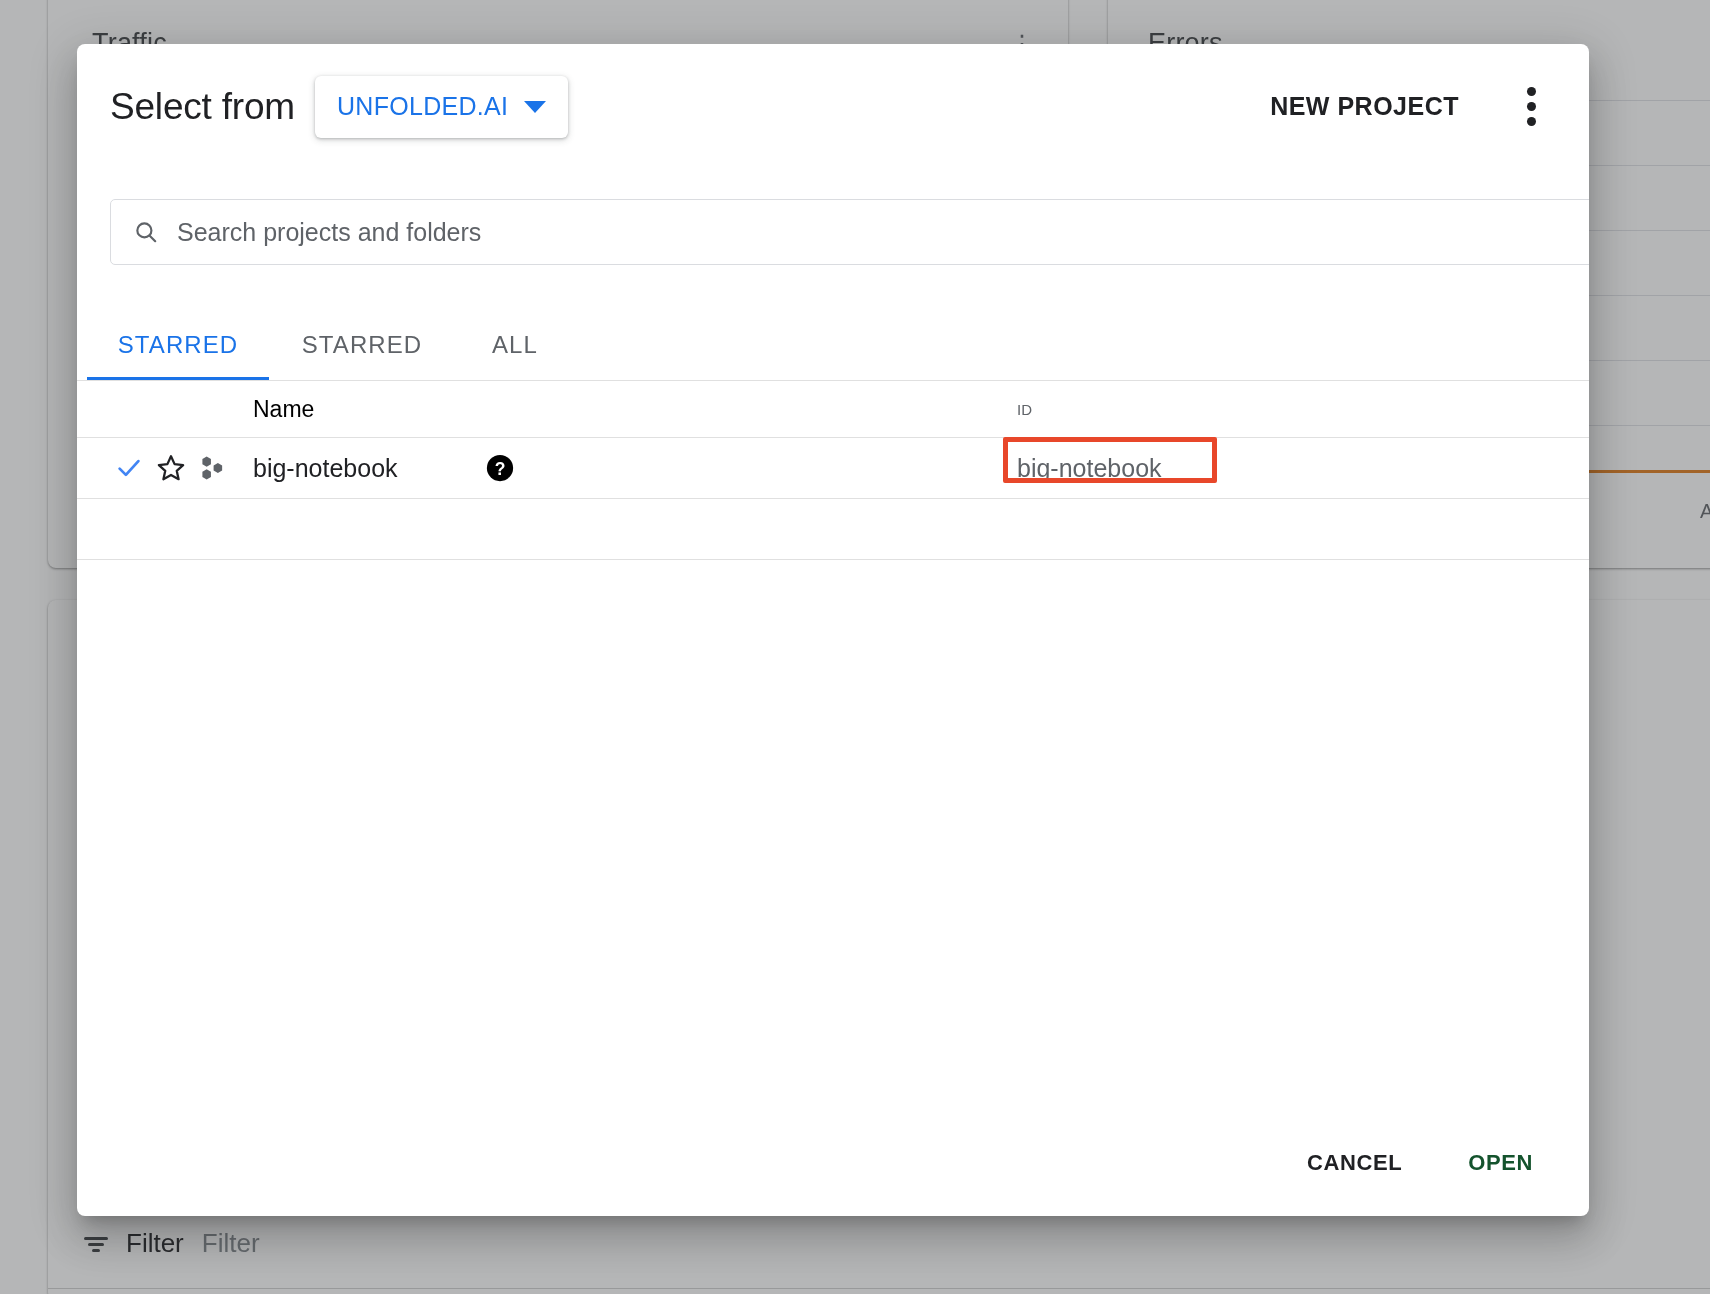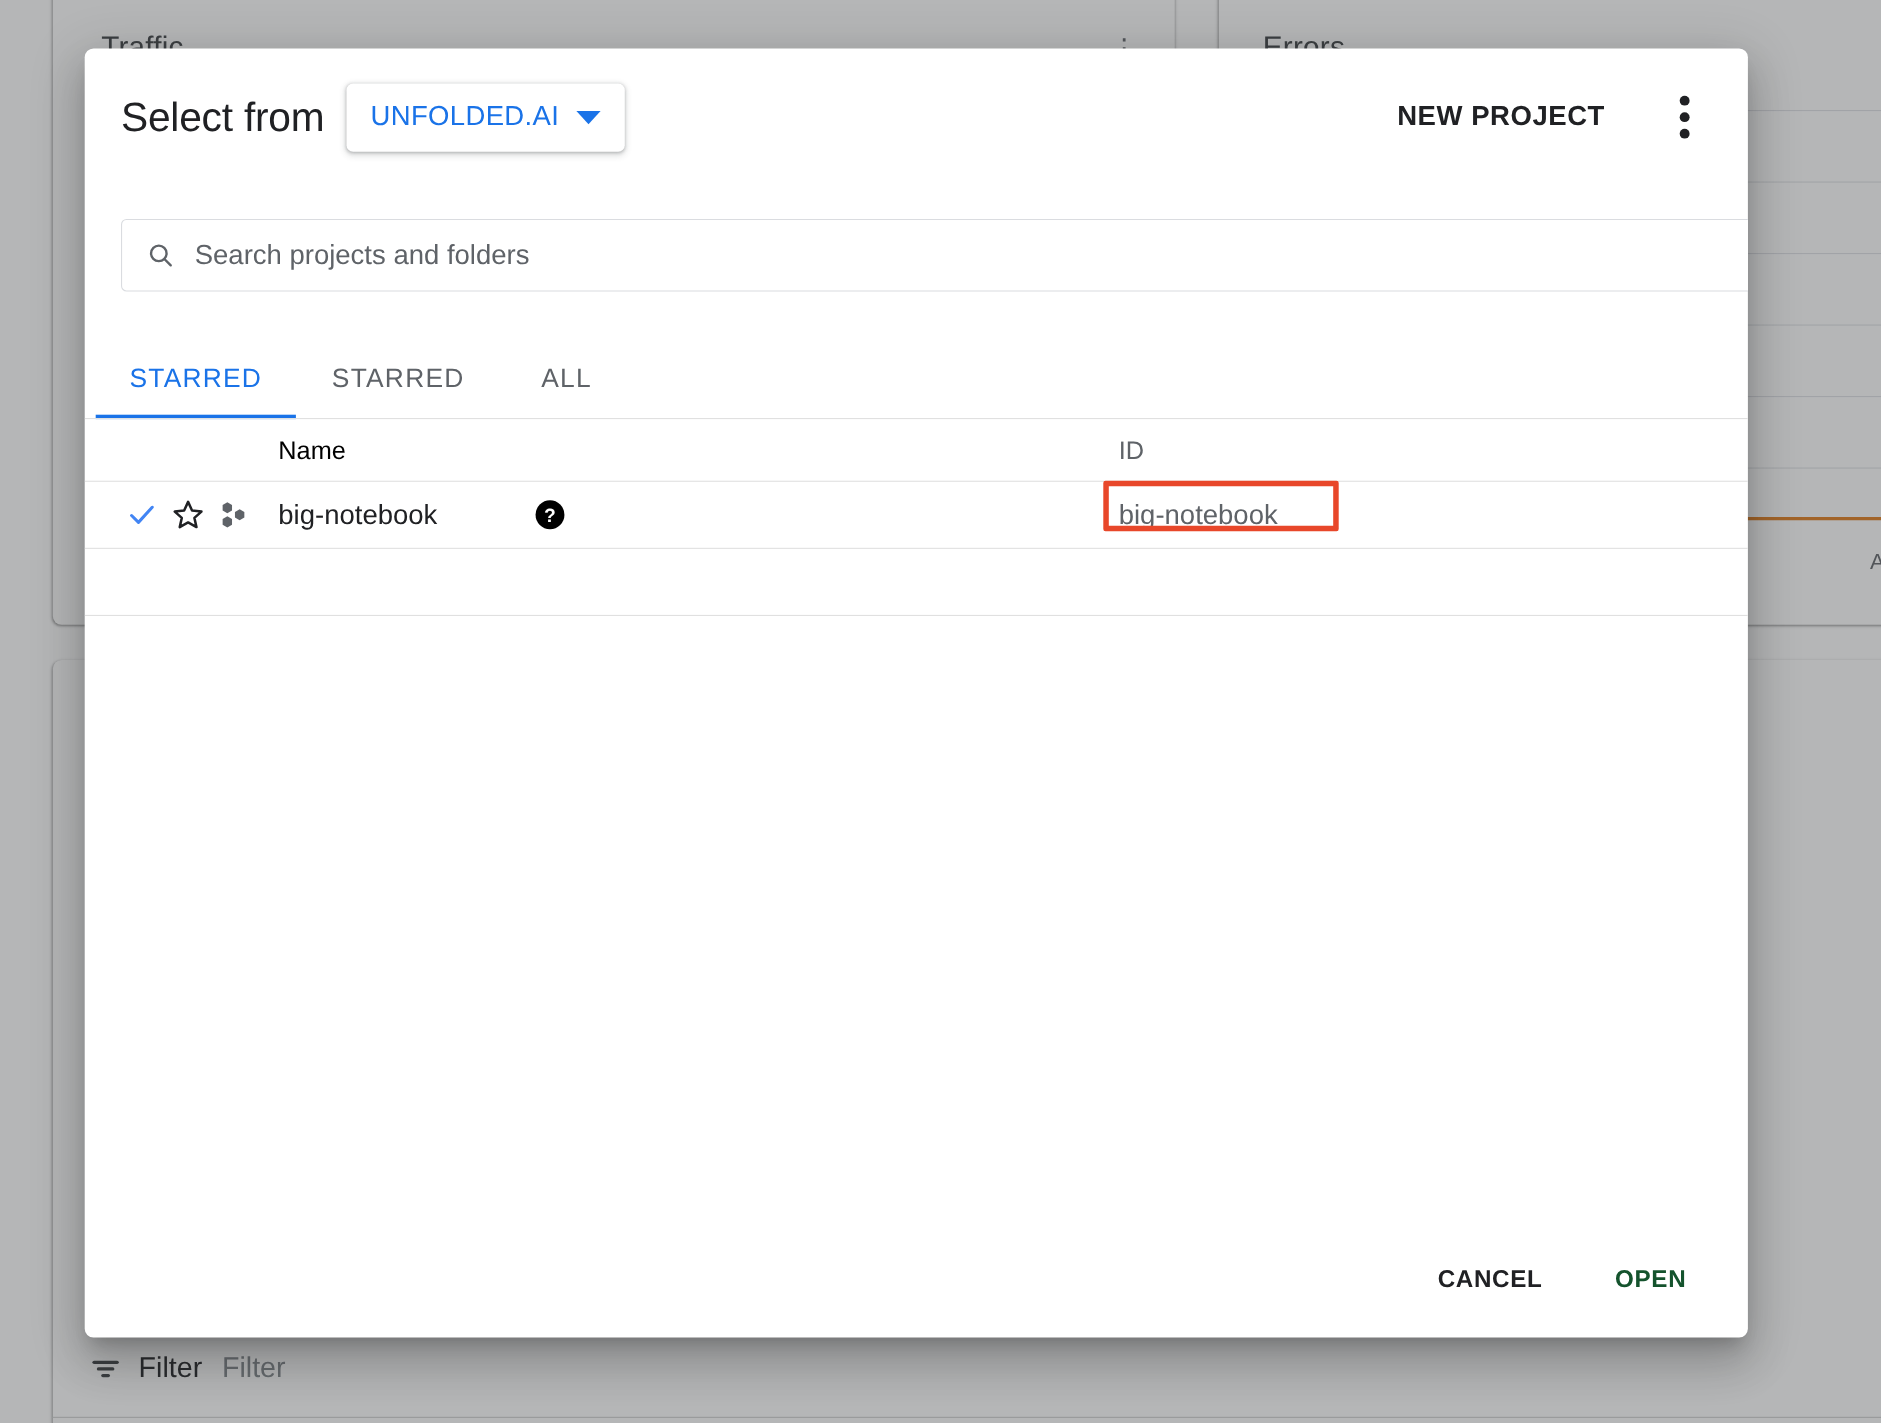--- a/index.html
+++ b/index.html
@@ -235,21 +235,21 @@
   
   #table-head {
     position: absolute;
     left: 0; top: 337px; right: 0;
     height: 57px;
     display: flex;
     align-items: center;
     border-bottom: 1px solid #e0e0e0;
   }
   .col-name { position: absolute; left: 176px; font-size: 23px; color: #000000; }
-  .col-id   { position: absolute; left: 940px; font-size: 23px; color: #5f6368; }
+  .col-id   { position: absolute; left: 940px; font-size: 15px; color: #5f6368; }
 
   #table-row {
     position: absolute;
     left: 0; top: 394px; right: 0;
     height: 61px;
     display: flex;
     align-items: center;
     border-bottom: 1px solid #e0e0e0;
     cursor: pointer;
   }

